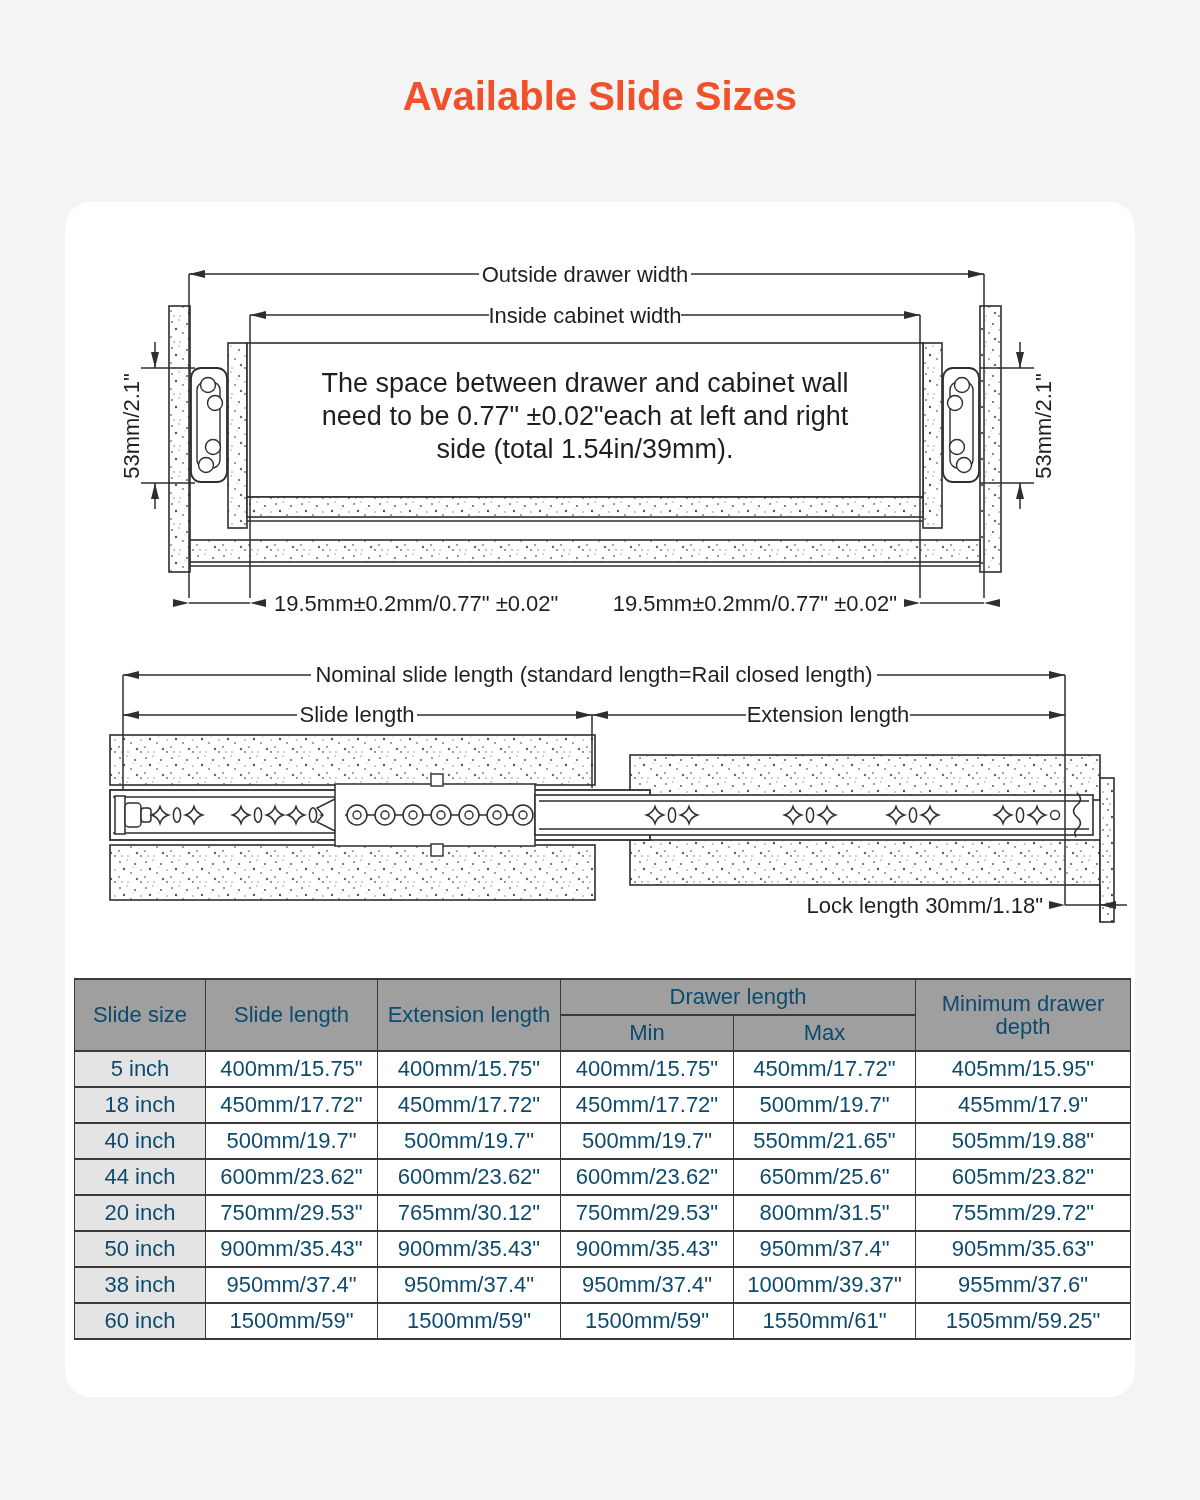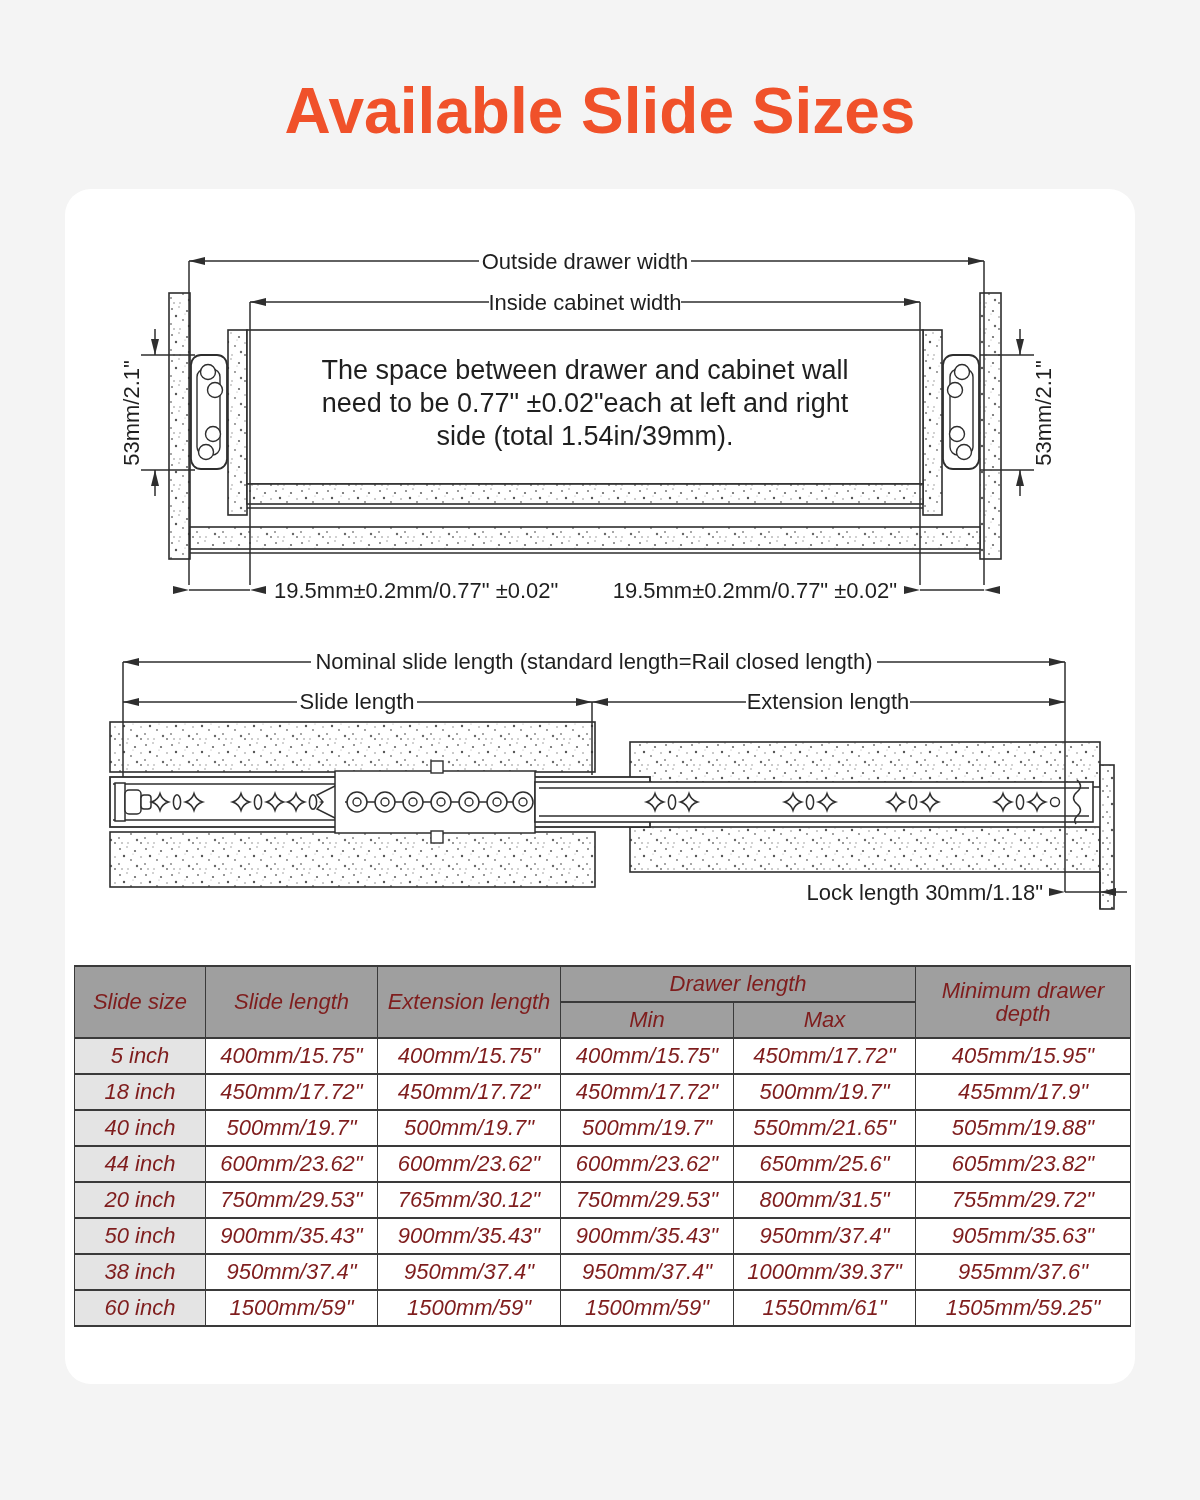--- a/index.html
+++ b/index.html
@@ -6,34 +6,34 @@
   body{
     width:1200px;height:1500px;
     background:#f4f4f4;
     font-family:"Liberation Sans", sans-serif;
     position:relative;
   }
   #page{position:relative;width:1200px;height:1500px;overflow:hidden;}
   .title{
     position:absolute;left:0;top:74px;width:1200px;
     text-align:center;
-    font-size:64px;font-weight:700;letter-spacing:0px;
+    font-size:40px;font-weight:700;letter-spacing:0px;
     color:#F0512A;
   }
   .card{
-    position:absolute;left:65px;top:189px;width:1070px;height:1195px;
+    position:absolute;left:65px;top:202px;width:1070px;height:1195px;
     background:#ffffff;border-radius:26px;
   }
   .diag{position:absolute;left:0;}
   #svg1{top:38px;}
   #svg2{top:448px;}
   .tblwrap{position:absolute;left:9px;top:776px;width:1056px;}
   table.sizes{
     border-collapse:collapse;table-layout:fixed;width:1056px;
-    font-size:22px;color:#7f1d1d;font-style:italic;
+    font-size:22px;color:#0c4a6e;
   }
   table.sizes th, table.sizes td{
     border:1px solid #3a3a3a;
     border-top-width:2px;border-bottom-width:2px;
     text-align:center;vertical-align:middle;
     font-weight:400;padding:0;height:34px;line-height:1.05;
   }
   table.sizes thead th{background:#9f9f9f;}
   table.sizes tbody td{background:#ffffff;}
   table.sizes tbody td.rowhead{background:#e4e4e4;}

